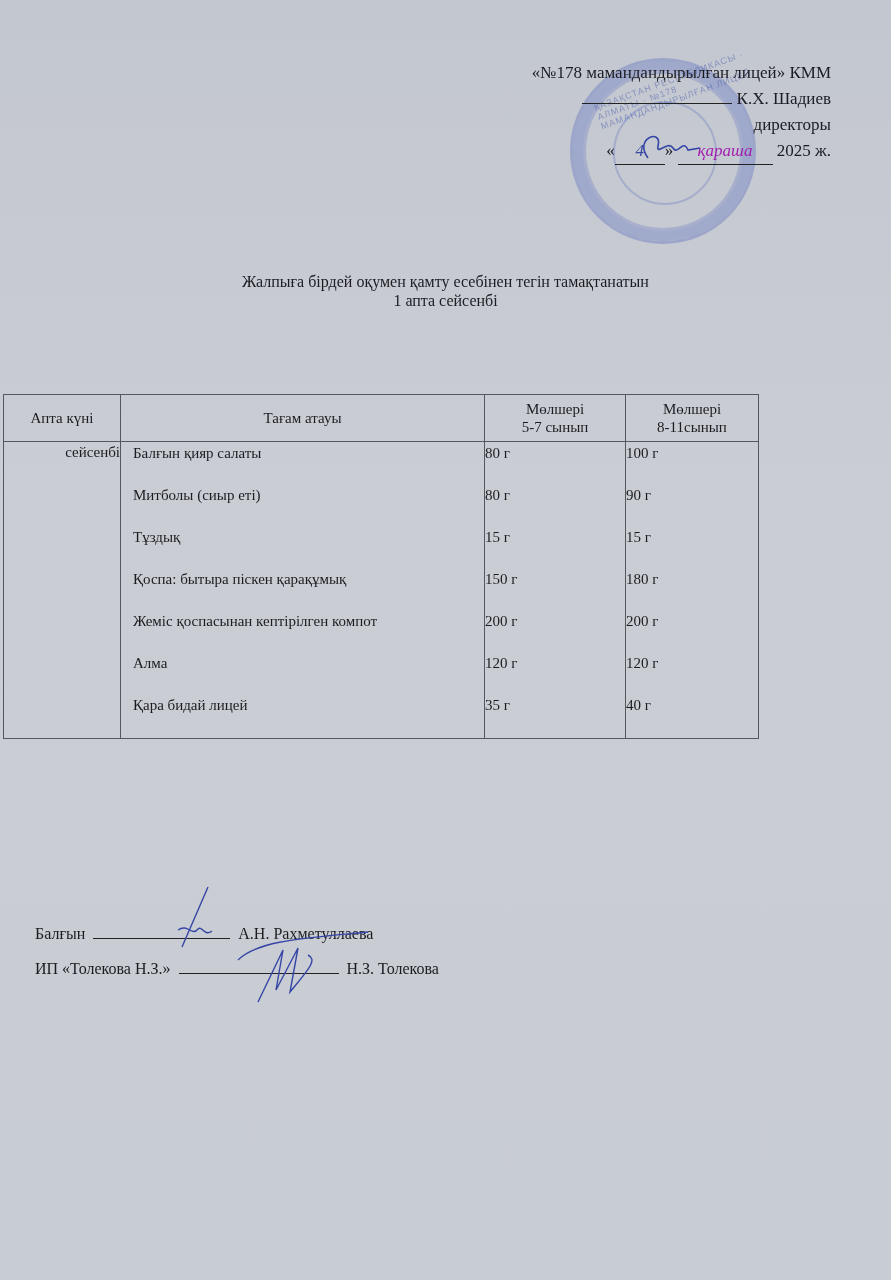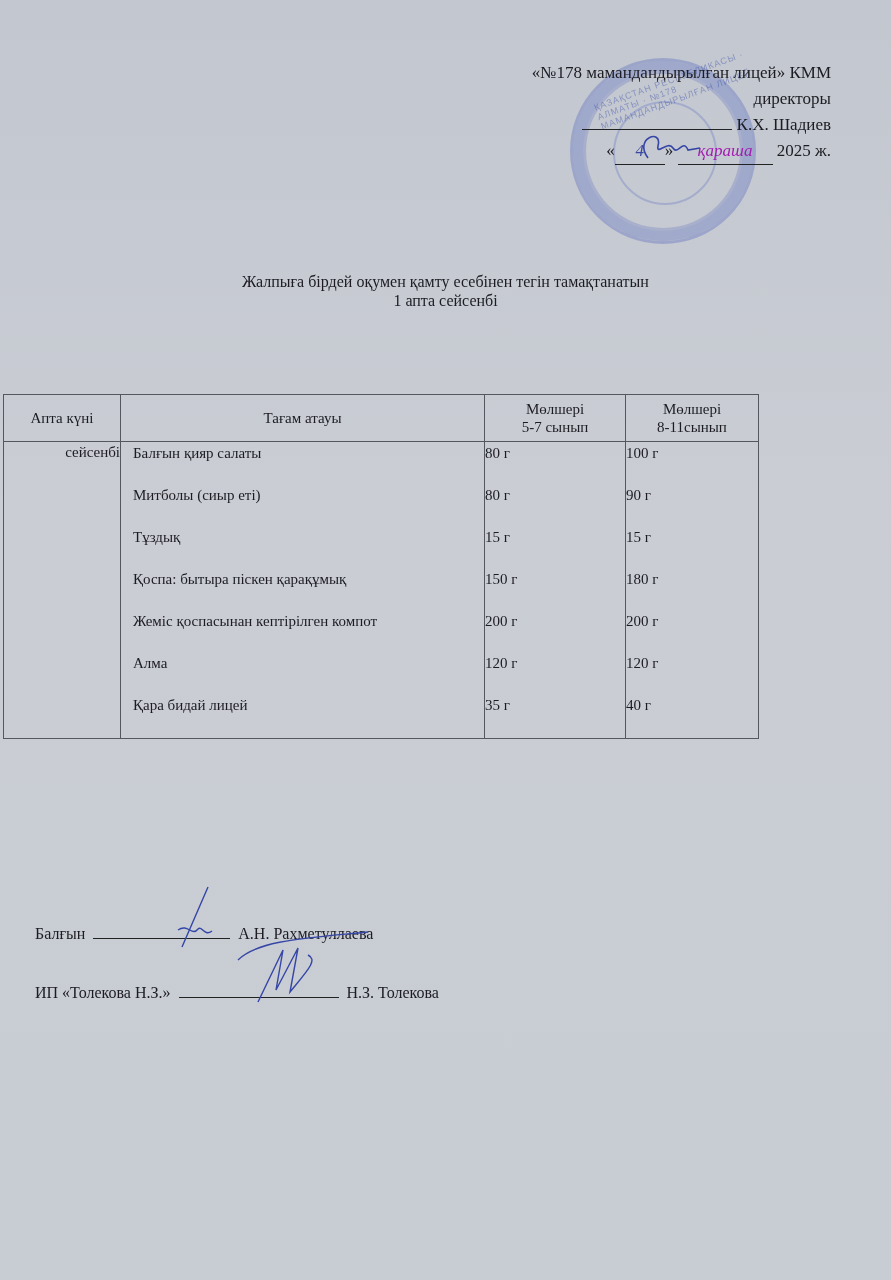--- a/index.html
+++ b/index.html
@@ -58,25 +58,25 @@
 </head>
 <body>
 
 <div class="stamp">
   <div class="inner"></div>
   <span class="ring-text">ҚАЗАҚСТАН РЕСПУБЛИКАСЫ · АЛМАТЫ · №178 МАМАНДАНДЫРЫЛҒАН ЛИЦЕЙ</span>
 </div>
 
 <div class="approval">
   <span class="line">«№178 мамандандырылған лицей» КММ</span>
-  <span class="line">директоры</span>
   <span class="line">
     <span class="uline" style="width:150px;"></span>
     <span>К.Х. Шадиев</span>
   </span>
+  <span class="line">директоры</span>
   <span class="line">
     <span>«</span><span class="uline" style="width:50px;text-align:center;font-style:italic;color:#3a4aa0;">4</span><span>»</span>
     <span class="uline" style="width:95px;text-align:center;font-style:italic;color:#a21caf;">қараша</span>
     <span>2025 ж.</span>
   </span>
 </div>
 
 <svg class="sig" style="left:628px;top:128px;" width="80" height="40">
   <path d="M20 30 C 5 10, 35 0, 30 18 C 28 28, 40 12, 45 20 C 50 28, 55 10, 60 22 L 72 20" stroke="#3546a6" stroke-width="1.6" fill="none"></path>
 </svg>
@@ -133,21 +133,21 @@
       </td>
     </tr>
   </tbody>
 </table>
 
 <div class="footer" style="top:925px;">
   <span>Балғын</span>
   <span class="uline" style="width:137px;"></span>
   <span>А.Н. Рахметуллаева</span>
 </div>
-<div class="footer" style="top:984px;">
+<div class="footer" style="top:960px;">
   <span>ИП «Толекова Н.З.»</span>
   <span class="uline" style="width:160px;"></span>
   <span>Н.З. Толекова</span>
 </div>
 
 <svg class="sig" style="left:168px;top:885px;" width="60" height="70">
   <path d="M40 2 L 14 62 M10 45 C 20 38, 24 52, 30 44 C 34 40, 36 52, 44 46" stroke="#3546a6" stroke-width="1.4" fill="none"></path>
 </svg>
 <svg class="sig" style="left:228px;top:930px;" width="150" height="80">
   <path d="M10 30 C 30 10, 80 8, 140 2 M30 72 L 55 20 L 48 60 L 70 18 L 62 62 C 80 40, 90 30, 80 25" stroke="#3546a6" stroke-width="1.4" fill="none"></path>

